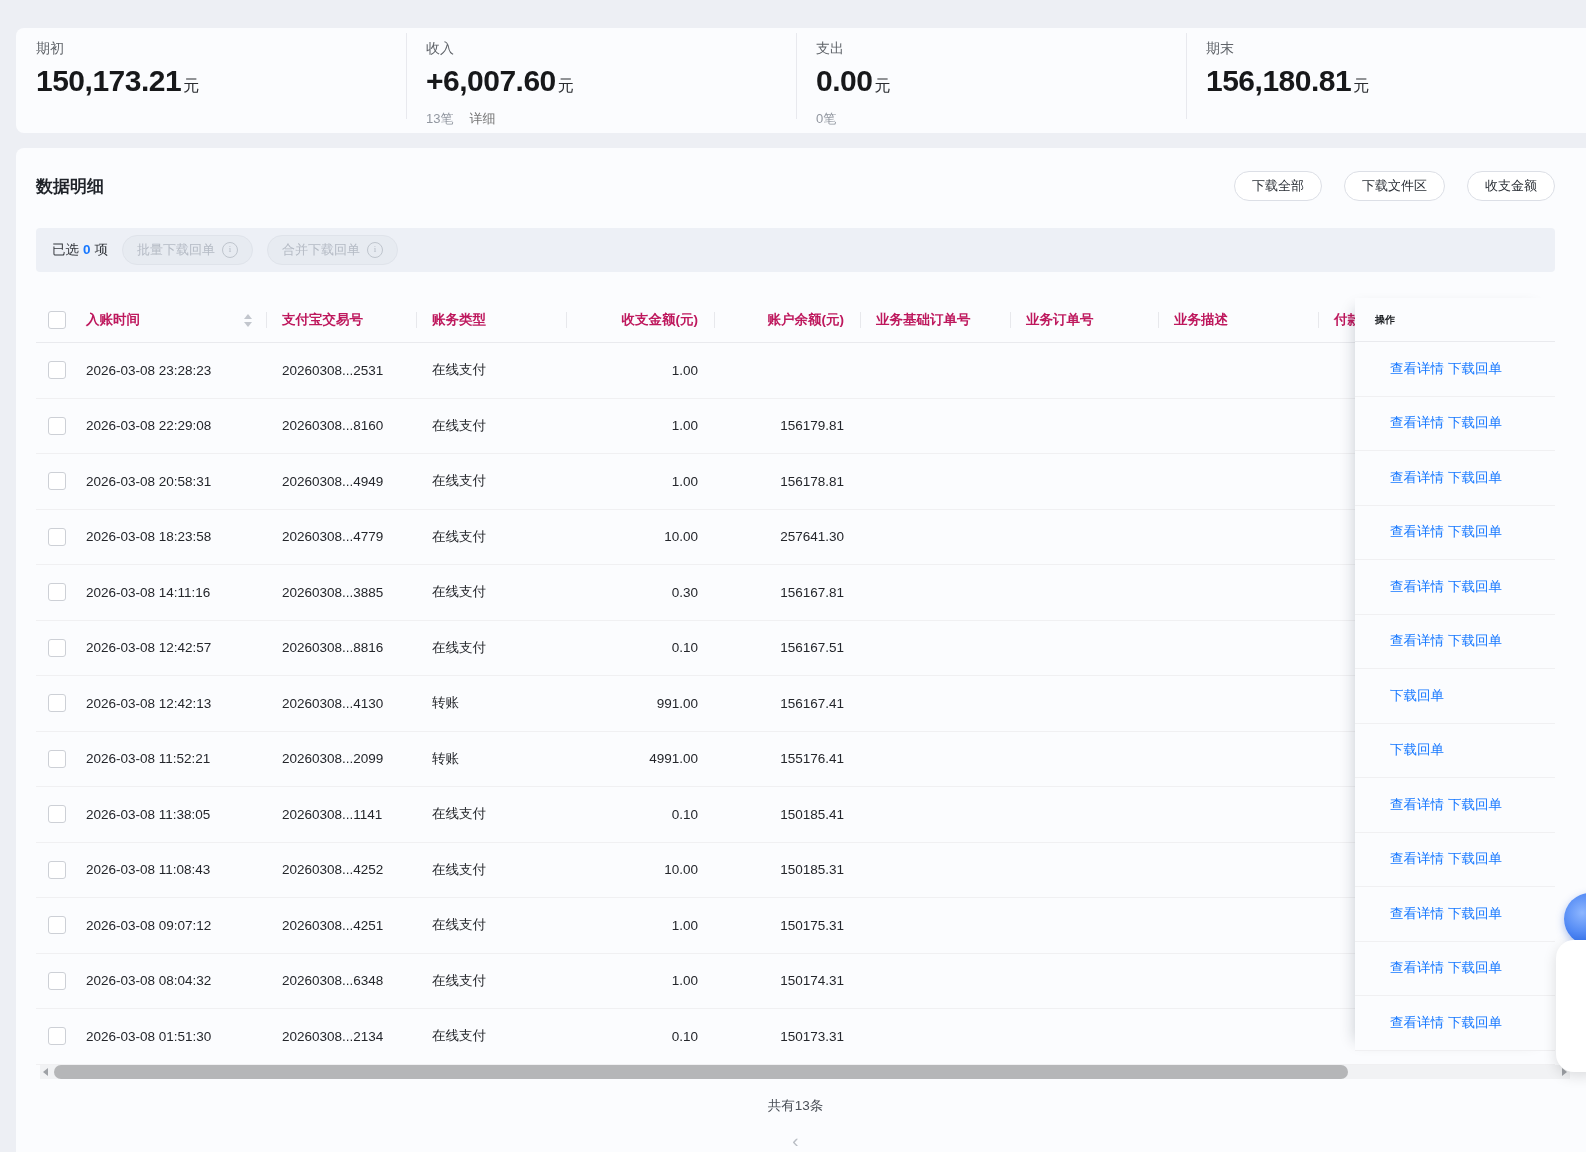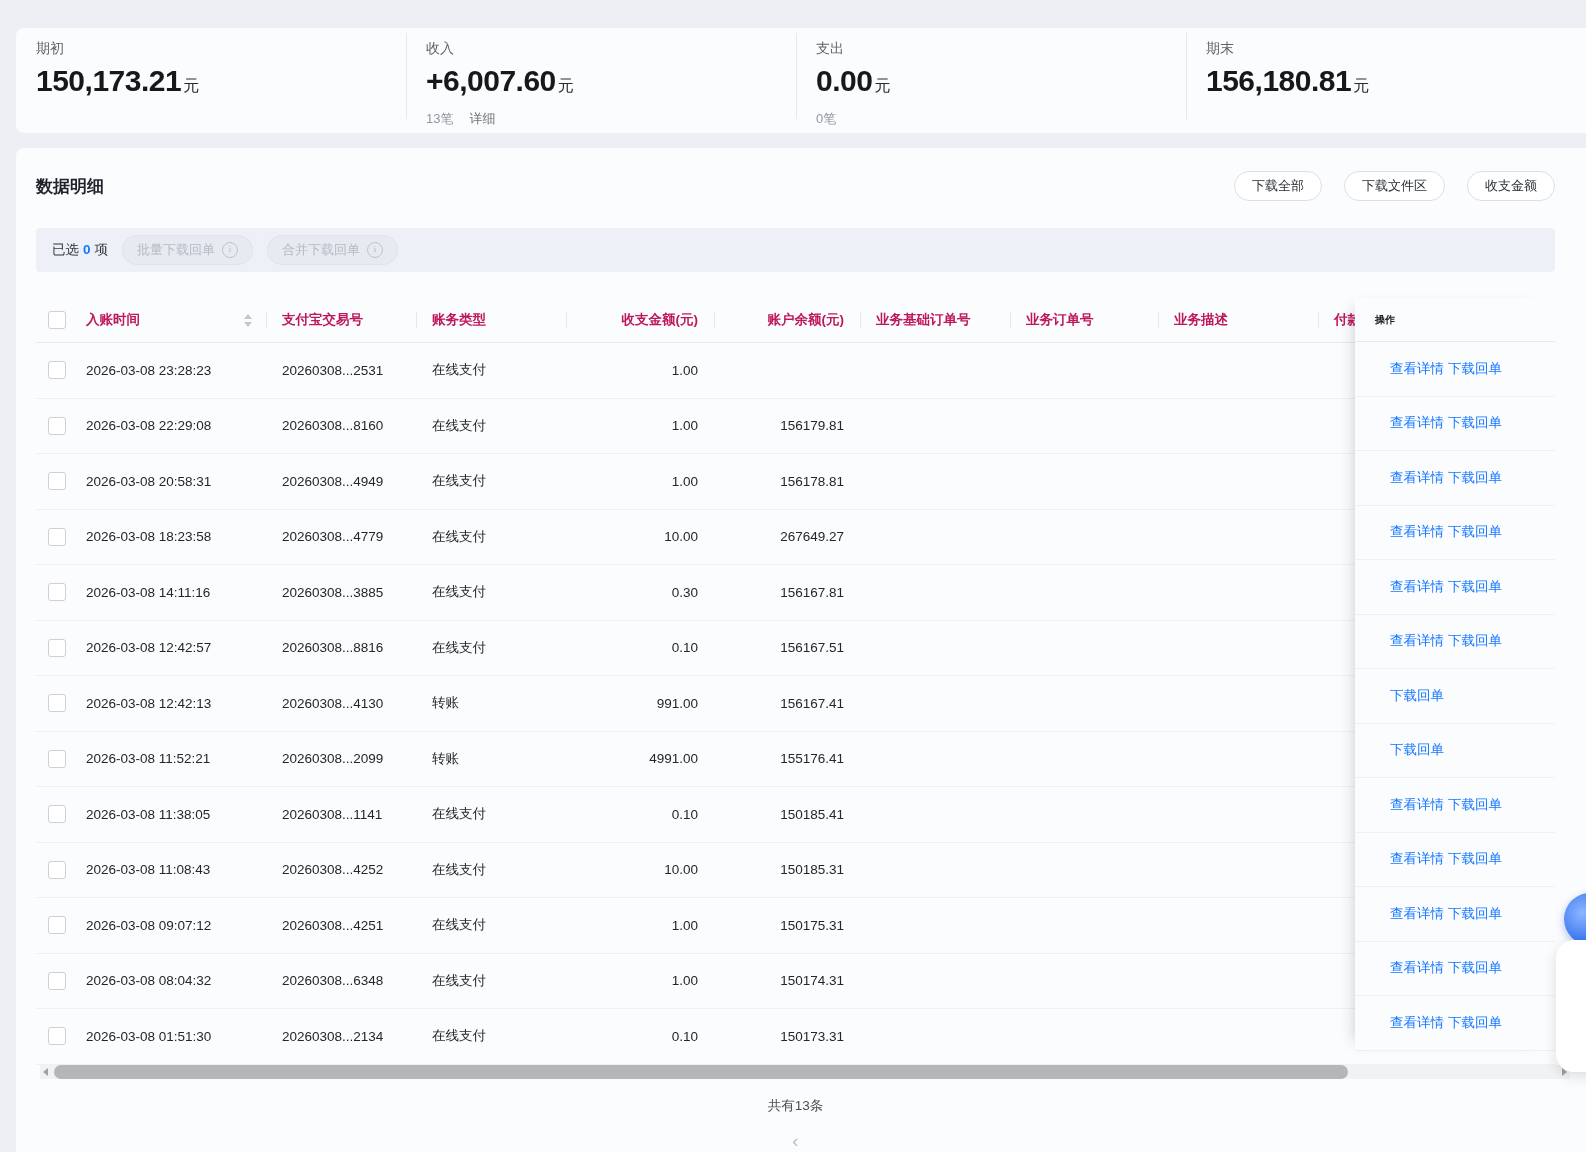--- a/index.html
+++ b/index.html
@@ -222,21 +222,21 @@
           <div class="cell col-remark"></div>
         </div>
         <div class="row">
           <div class="cell col-checkbox">
             <span class="cb"></span>
           </div>
           <div class="cell col-time">2026-03-08 18:23:58</div>
           <div class="cell col-txn">20260308...4779</div>
           <div class="cell col-type">在线支付</div>
           <div class="cell col-amount">10.00</div>
-          <div class="cell col-balance">267649.27</div>
+          <div class="cell col-balance">257641.30</div>
           <div class="cell col-base_order"></div>
           <div class="cell col-order"></div>
           <div class="cell col-desc"></div>
           <div class="cell col-remark"></div>
         </div>
         <div class="row">
           <div class="cell col-checkbox">
             <span class="cb"></span>
           </div>
           <div class="cell col-time">2026-03-08 14:11:16</div>

